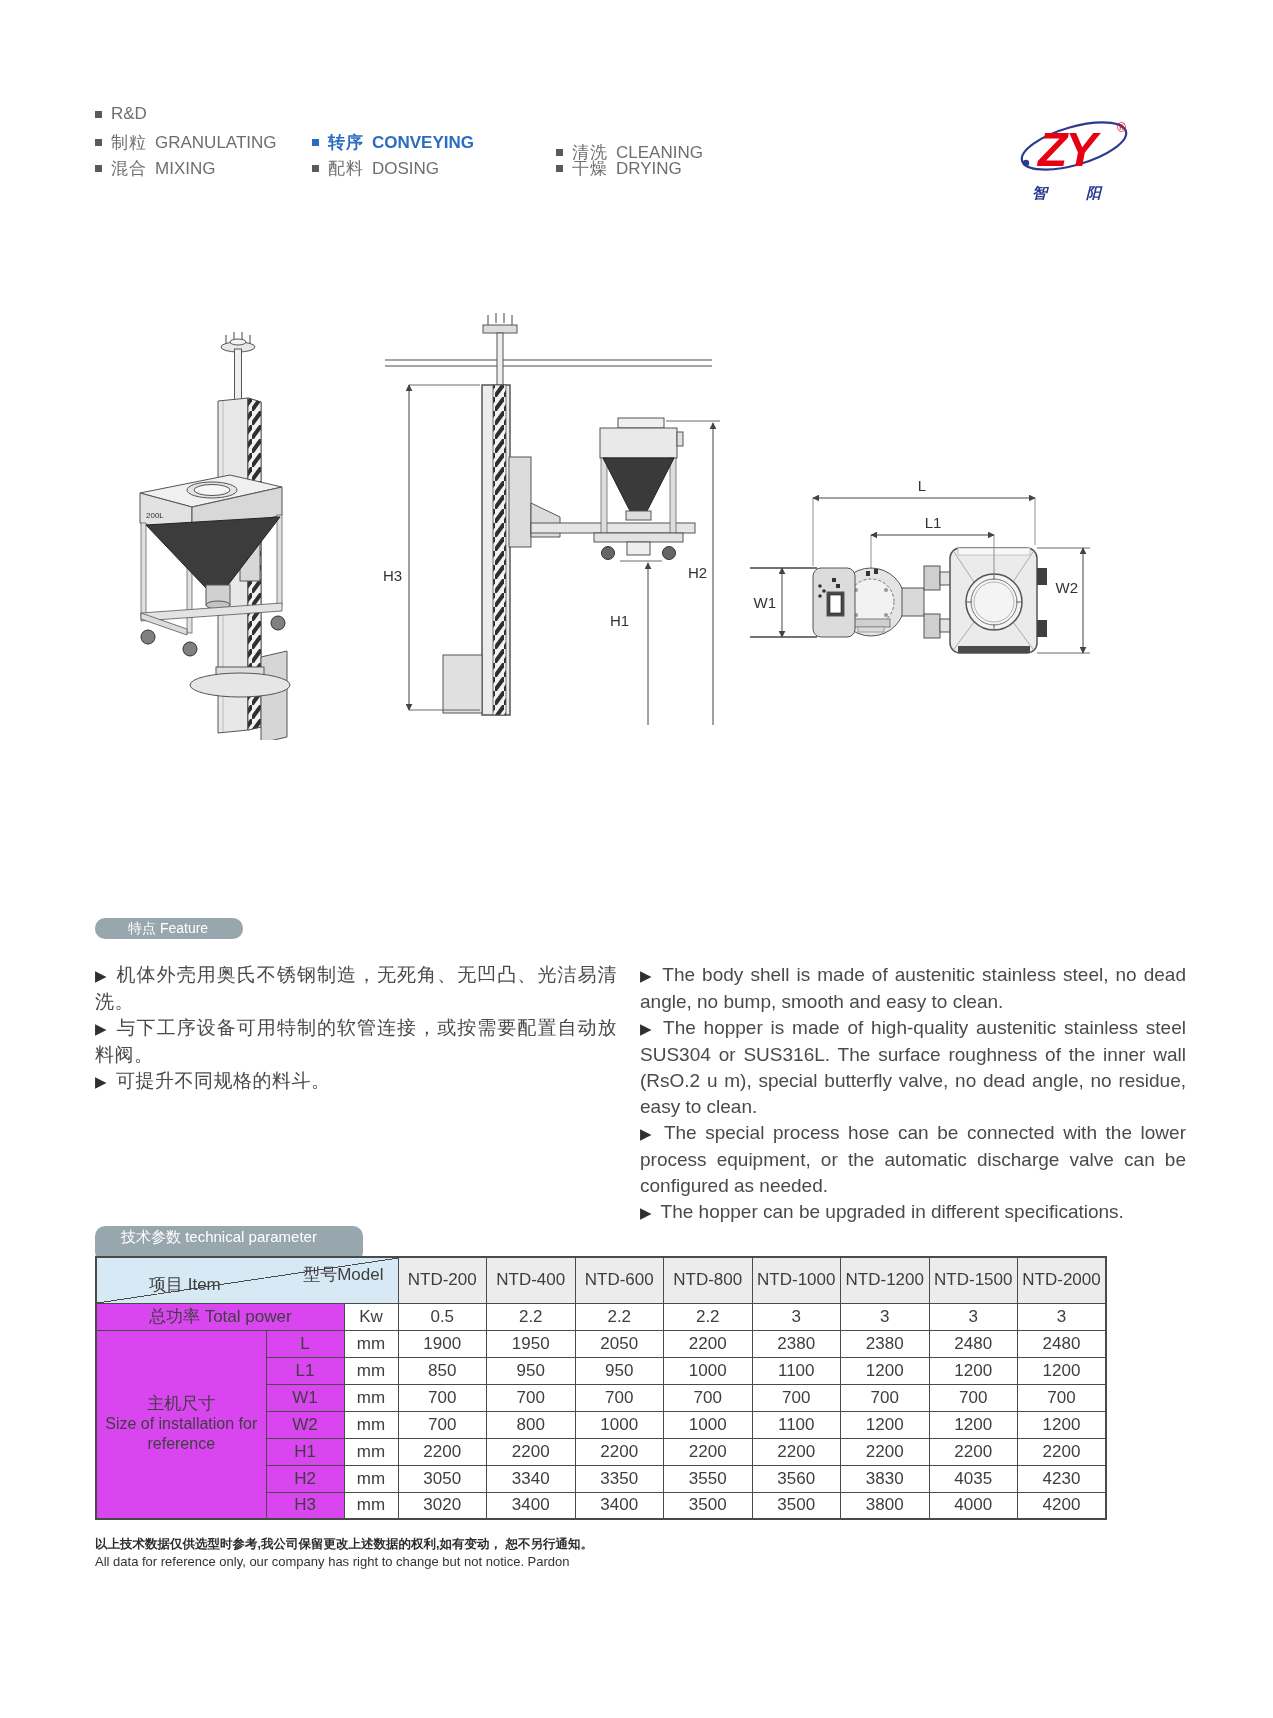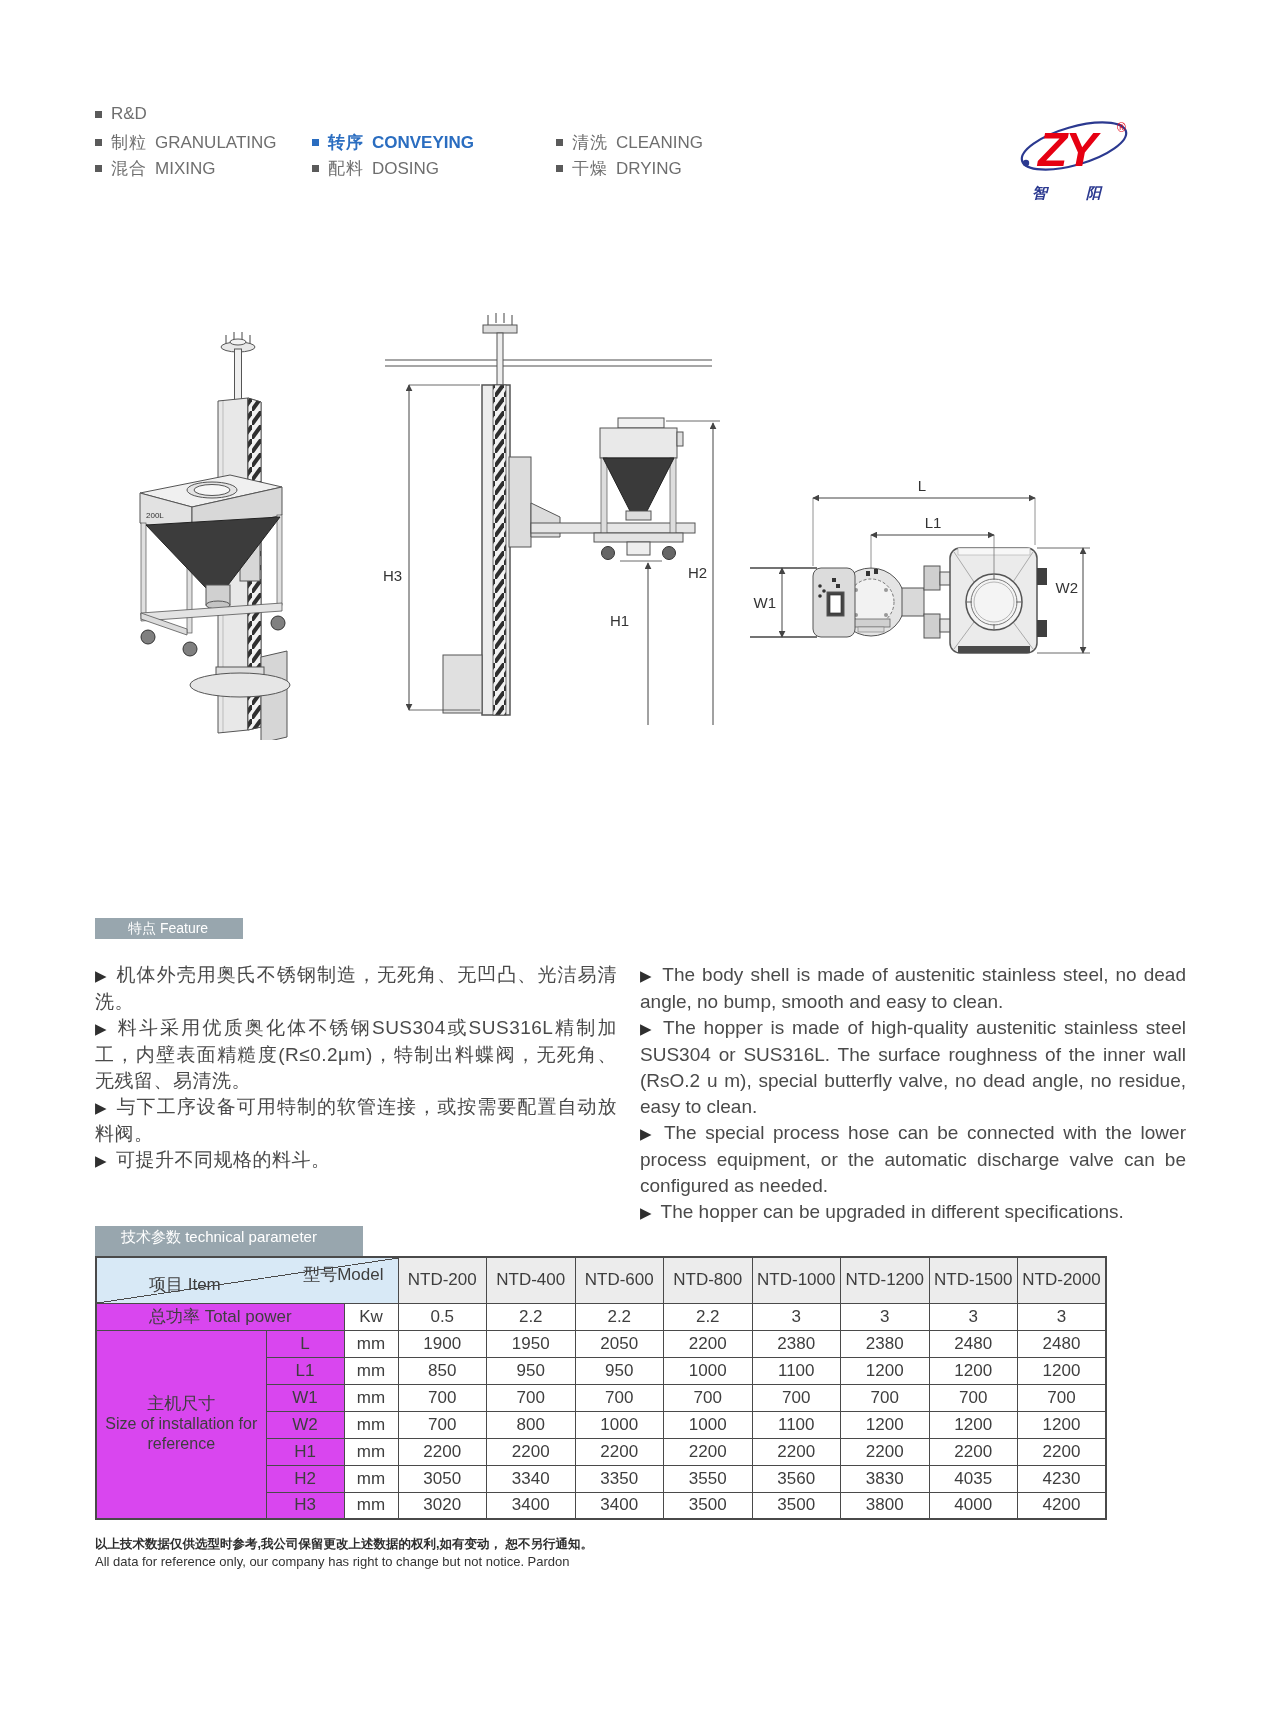--- a/index.html
+++ b/index.html
@@ -5,21 +5,21 @@
   html,body{margin:0;padding:0;background:#ffffff;}
   .page{position:relative;width:1273px;height:1718px;background:#ffffff;overflow:hidden;
         font-family:"Liberation Sans","DejaVu Sans",sans-serif;color:#4a4a4a;}
   
   .tag{position:absolute;display:flex;align-items:center;font-size:17px;color:#6e6e6e;white-space:nowrap;}
   .tag .sq{width:7px;height:7px;background:#5a5a5a;margin-right:9px;flex:0 0 auto;}
   .tag .cn{margin-right:8px;letter-spacing:1px;}
   .tag.active{color:#2a6dc0;font-weight:bold;}
   .tag.active .sq{background:#2a6dc0;}
   
-  .bar{position:absolute;background:#98a6ae;color:#ffffff;line-height:21px;}
+  .bar{position:absolute;background:#98a6ae;color:#ffffff;line-height:21px;border-radius:10px;}
   .bar.feature{left:95px;top:918px;width:148px;height:21px;font-size:14px;padding-left:33px;box-sizing:border-box;}
   .bar.tech{left:95px;top:1226px;width:268px;height:36px;font-size:15px;line-height:22px;padding-left:26px;box-sizing:border-box;}
   
   .feat-col{position:absolute;top:962px;font-size:19px;line-height:26px;text-align:justify;color:#4a4a4a;}
   .feat-cn{left:95px;width:522px;letter-spacing:0.5px;}
   .feat-en{left:640px;width:546px;}
   .feat-p{margin:0;}
   .tri{font-size:15px;color:#2f2f2f;margin-right:9px;}
   
   .spec-table{position:absolute;left:95px;top:1256px;border-collapse:collapse;table-layout:fixed;width:1012px;
@@ -65,21 +65,21 @@
   <div class="tag active" style="left:312px;top:131px">
     <span class="sq"></span>
     <span class="cn">转序</span>
     <span class="en">CONVEYING</span>
   </div>
   <div class="tag" style="left:312px;top:157px">
     <span class="sq"></span>
     <span class="cn">配料</span>
     <span class="en">DOSING</span>
   </div>
-  <div class="tag" style="left:556px;top:131px">
+  <div class="tag" style="left:556px;top:141px">
     <span class="sq"></span>
     <span class="cn">清洗</span>
     <span class="en">CLEANING</span>
   </div>
   <div class="tag" style="left:556px;top:157px">
     <span class="sq"></span>
     <span class="cn">干燥</span>
     <span class="en">DRYING</span>
   </div>
 
@@ -298,21 +298,20 @@
         <line x1="993" y1="263" x2="993" y2="368" marker-start="url(#arr)" marker-end="url(#arr)"></line>
         <text x="988" y="308" font-size="15" fill="#333" stroke="none" text-anchor="end">W2</text>
       </g>
     </g>
   </svg>
 
   <div class="bar feature">特点 Feature</div>
 
   <div class="feat-col feat-cn">
     <p class="feat-p"><span class="tri">▶</span><span>机体外壳用奥氏不锈钢制造，无死角、无凹凸、光洁易清洗。</span></p>
-    <p class="feat-p"><span class="tri">▶</span><span>料斗采用优质奥化体不锈钢SUS304或SUS316L精制加工，内壁表面精糙度(R≤0.2μm)，特制出料蝶阀，无死角、无残留、易清洗。</span></p>
     <p class="feat-p"><span class="tri">▶</span><span>与下工序设备可用特制的软管连接，或按需要配置自动放料阀。</span></p>
     <p class="feat-p"><span class="tri">▶</span><span>可提升不同规格的料斗。</span></p>
   </div>
 
   <div class="feat-col feat-en">
     <p class="feat-p"><span class="tri">▶</span><span>The body shell is made of austenitic stainless steel, no dead angle, no bump, smooth and easy to clean.</span></p>
     <p class="feat-p"><span class="tri">▶</span><span>The hopper is made of high-quality austenitic stainless steel SUS304 or SUS316L. The surface roughness of the inner wall (RsO.2 u m), special butterfly valve, no dead angle, no residue, easy to clean.</span></p>
     <p class="feat-p"><span class="tri">▶</span><span>The special process hose can be connected with the lower process equipment, or the automatic discharge valve can be configured as needed.</span></p>
     <p class="feat-p"><span class="tri">▶</span><span>The hopper can be upgraded in different specifications.</span></p>
   </div>

